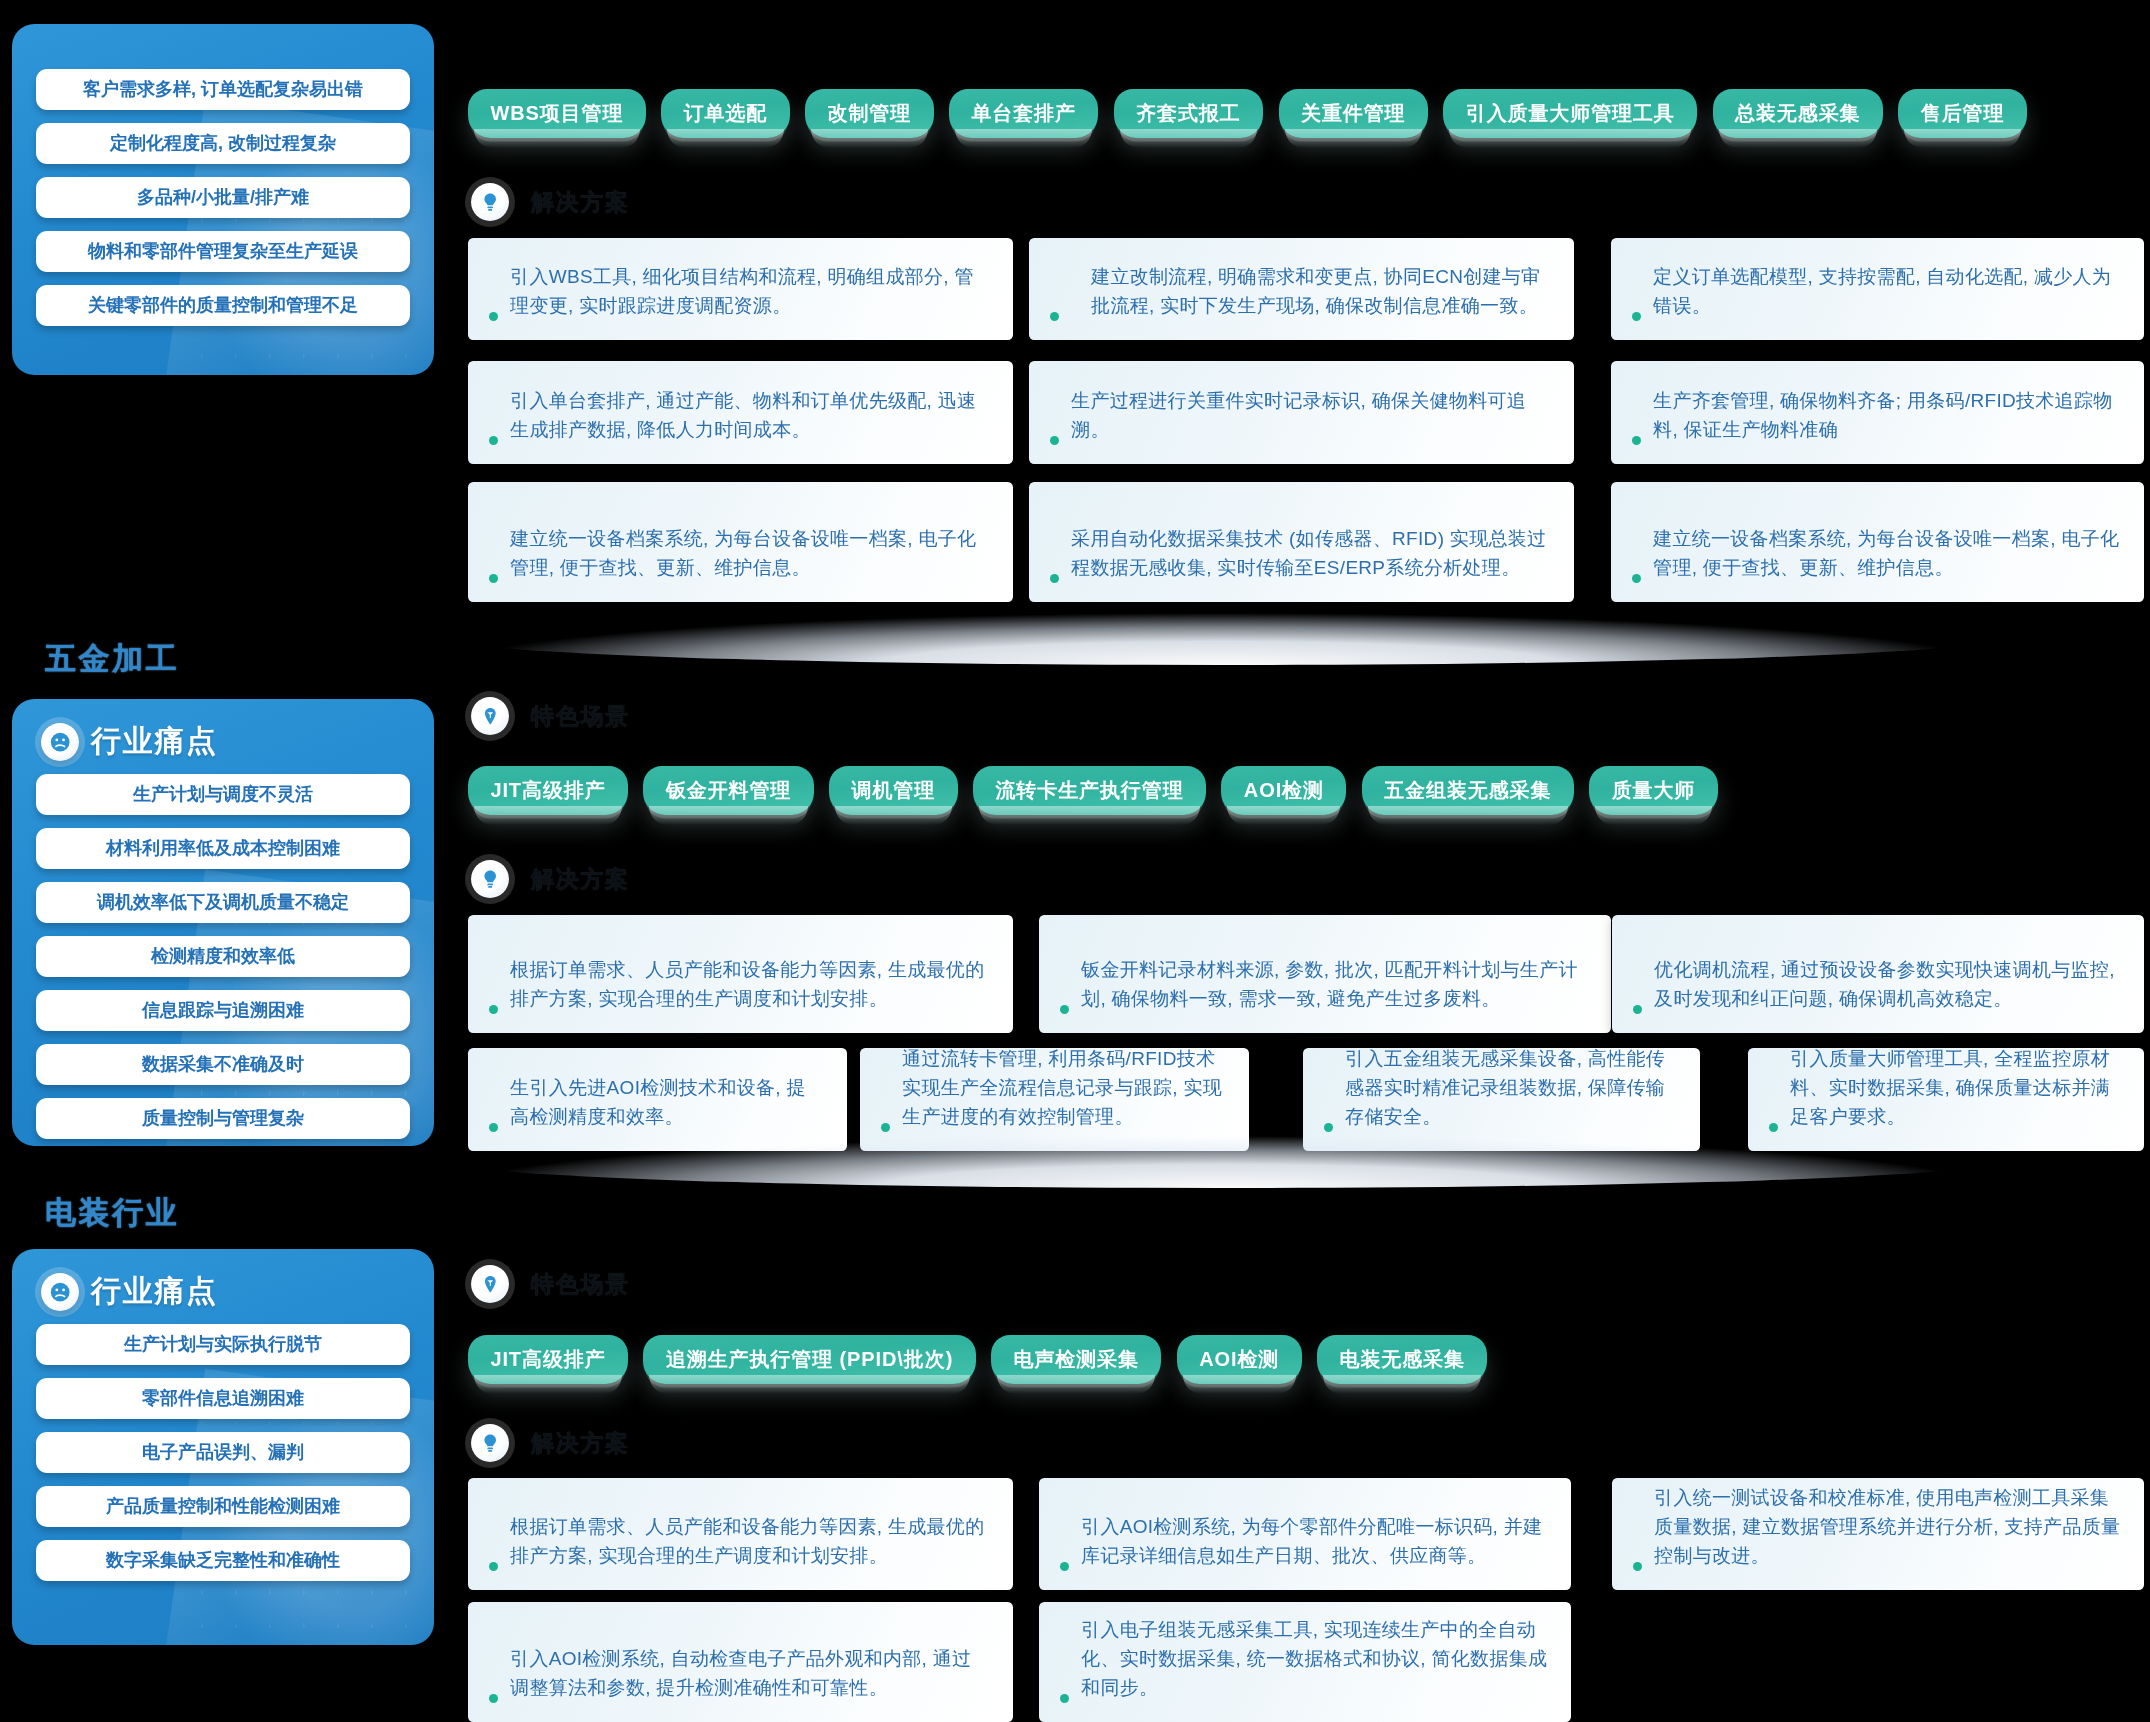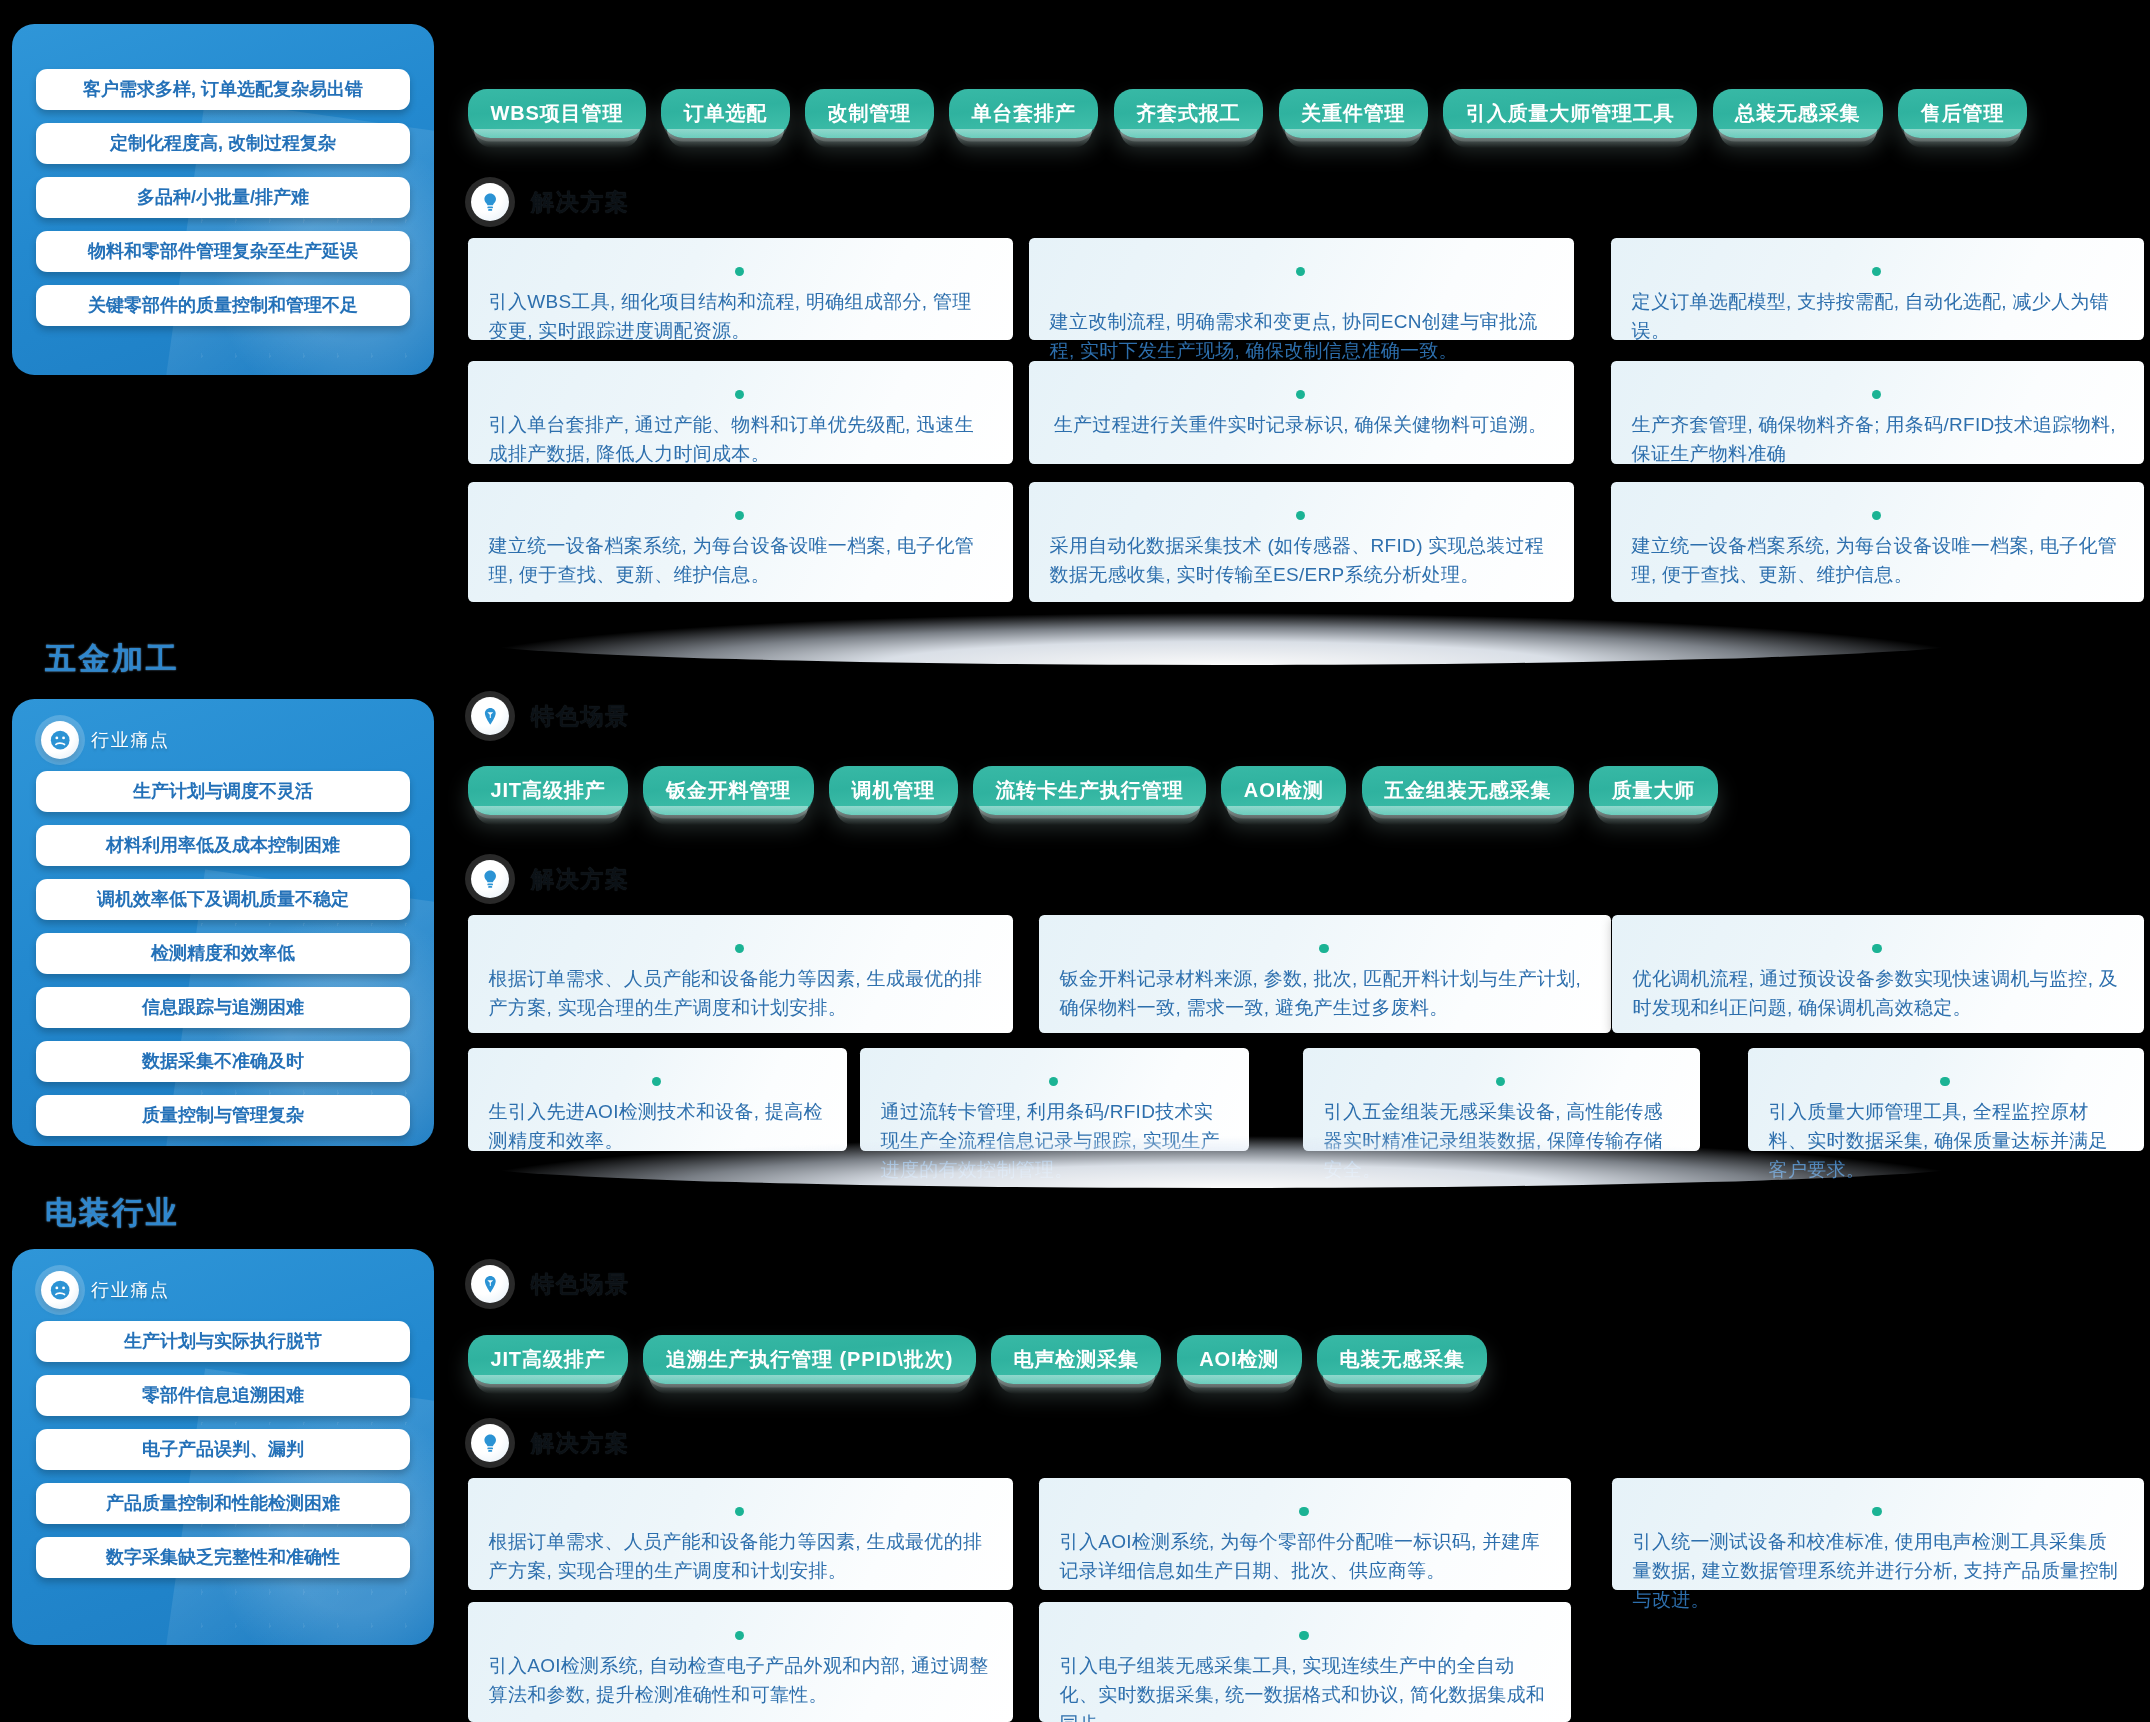--- a/index.html
+++ b/index.html
@@ -41,21 +41,21 @@
   }
   .pain-head .face{
     width:38px;height:38px;border-radius:50%;
     background:radial-gradient(circle at 35% 30%, #ffffff 0 55%, #dce9f4 100%);
     box-shadow:0 0 0 6px rgba(255,255,255,.20), 0 3.4px 6.9px rgba(0,0,0,.18);
     display:flex;align-items:center;justify-content:center;
     flex:0 0 auto;
   }
   .pain-head .face svg{display:block}
   .pain-head .txt{
-    color:#ffffff;font-size:18px;font-weight:normal;letter-spacing:1.7px;
+    color:#ffffff;font-size:30px;font-weight:bold;letter-spacing:1.7px;
     text-shadow:0 1.7px 2.6px rgba(0,0,0,.18);
   }
 
   .pain-list{position:relative;z-index:3;padding:5.2px 24px 26px 24px;}
   .pain-item{
     background:#ffffff;border-radius:11.2px;
     margin:0 0 13px 0;
     height:41px;line-height:41px;
     text-align:center;
     color:#2471b8;font-size:18px;font-weight:600;
@@ -106,23 +106,22 @@
     border-radius:0 0 20.6px 20.6px;
     background:linear-gradient(180deg, rgba(215,240,236,.55), rgba(215,240,236,0));
     pointer-events:none;
   }
   .tag:last-child{margin-right:0}
   .card{
     background:linear-gradient(115deg,#e6f2f8 0%,#eef6fa 40%,#fbfdfe 75%,#ffffff 100%);
     border-radius:5.2px;
     box-sizing:border-box;
     padding:19px 22.4px 19px 20.6px;
-    display:flex;align-items:center;gap:12px;
+    display:flex;align-items:flex-end;gap:12px;
     box-shadow:0 3.4px 10.3px rgba(0,0,0,.25);
-    flex-direction:column;
   }
   .card .dot{
     width:9.5px;height:9.5px;border-radius:50%;
     background:#1bb394;flex:0 0 auto;margin-top:9.5px;
   }
   .card .ctxt{
     font-size:19px;line-height:1.52;color:#2d6fad;font-weight:500;
     letter-spacing:0.3px;
   }
 

